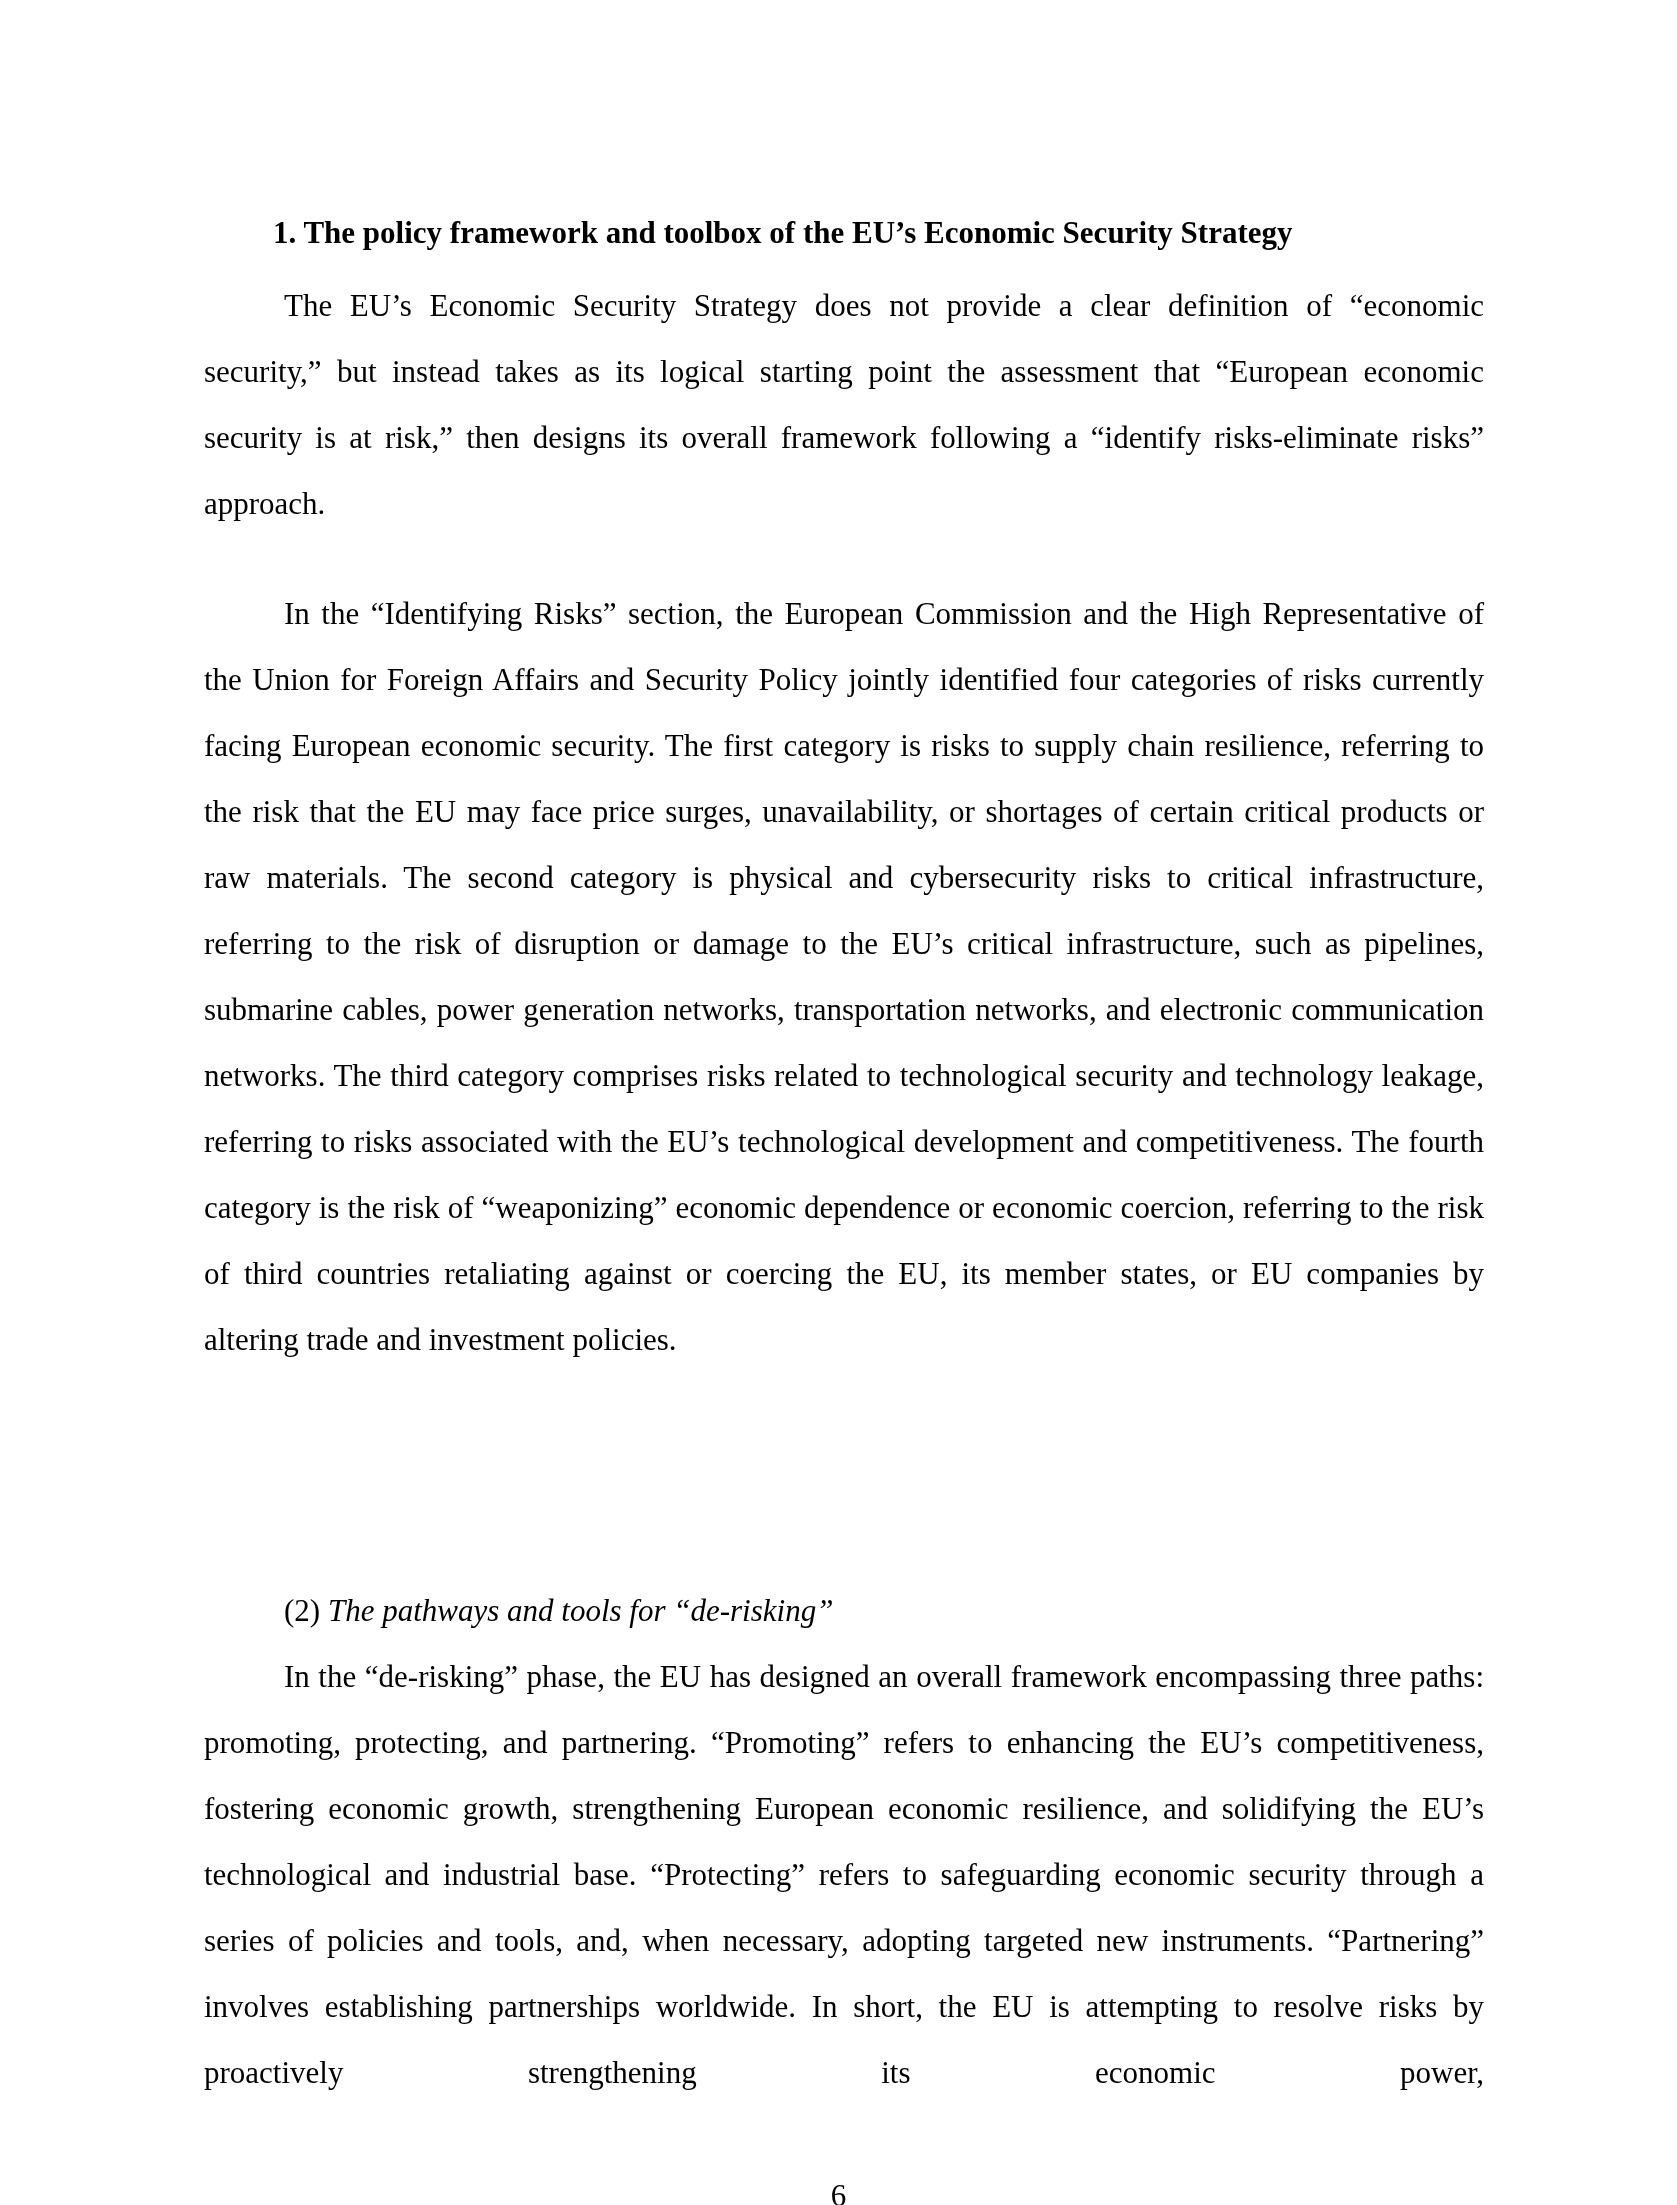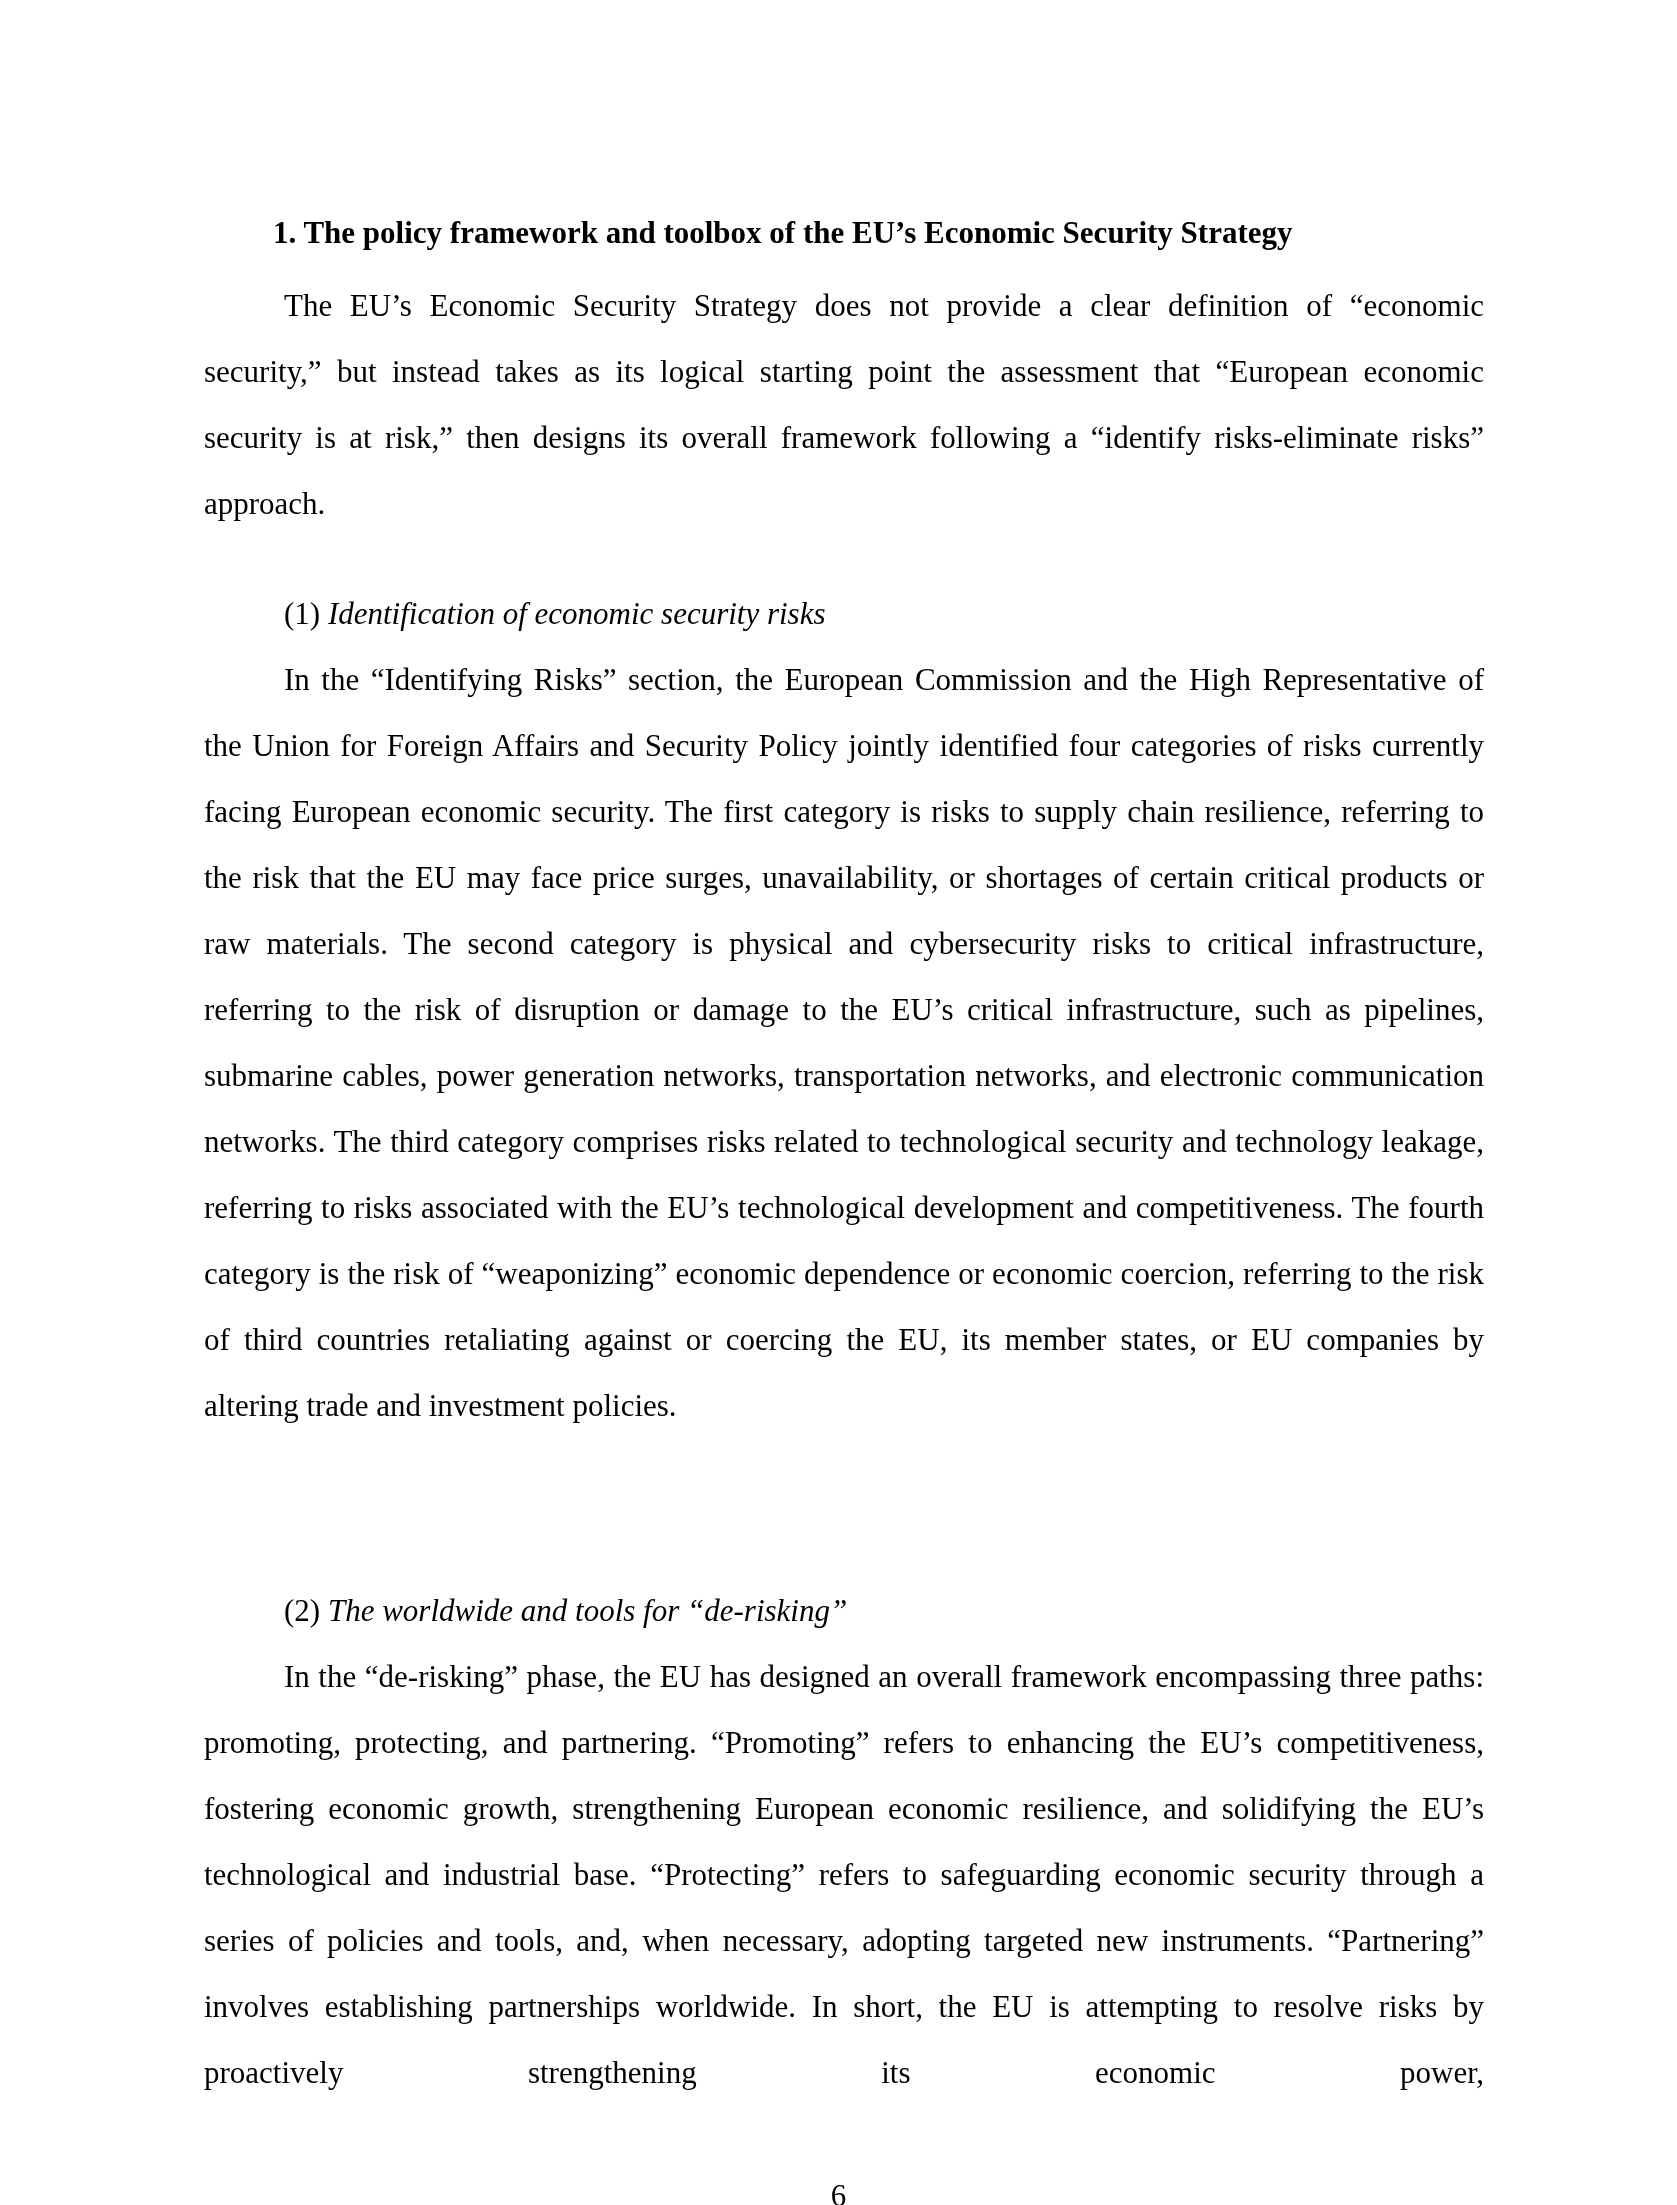--- a/index.html
+++ b/index.html
@@ -32,25 +32,24 @@
 
 <div class="page">
 
   <div class="heading">1. The policy framework and toolbox of the EU’s Economic Security Strategy</div>
 
   <div class="text-block" style="top: 273px;">
     <p class="para">The EU’s Economic Security Strategy does not provide a clear definition of “economic security,” but instead takes as its logical starting point the assessment that “European economic security is at risk,” then designs its overall framework following a “identify risks-eliminate risks” approach.</p>
   </div>
 
   <div class="text-block" style="top: 581px;">
-    <p class="subhead"><span>(1)</span> <span class="it">Identification of economic security risks</span></p>
     <p class="para">In the “Identifying Risks” section, the European Commission and the High Representative of the Union for Foreign Affairs and Security Policy jointly identified four categories of risks currently facing European economic security. The first category is risks to supply chain resilience, referring to the risk that the EU may face price surges, unavailability, or shortages of certain critical products or raw materials. The second category is physical and cybersecurity risks to critical infrastructure, referring to the risk of disruption or damage to the EU’s critical infrastructure, such as pipelines, submarine cables, power generation networks, transportation networks, and electronic communication networks. The third category comprises risks related to technological security and technology leakage, referring to risks associated with the EU’s technological development and competitiveness. The fourth category is the risk of “weaponizing” economic dependence or economic coercion, referring to the risk of third countries retaliating against or coercing the EU, its member states, or EU companies by altering trade and investment policies.</p>
   </div>
 
   <div class="text-block" style="top: 1578px;">
-    <p class="subhead"><span>(2)</span> <span class="it">The worldwide and tools for “de-risking”</span></p>
+    <p class="subhead"><span>(2)</span> <span class="it">The pathways and tools for “de-risking”</span></p>
     <p class="para" style="text-align-last: justify;">In the “de-risking” phase, the EU has designed an overall framework encompassing three paths: promoting, protecting, and partnering. “Promoting” refers to enhancing the EU’s competitiveness, fostering economic growth, strengthening European economic resilience, and solidifying the EU’s technological and industrial base. “Protecting” refers to safeguarding economic security through a series of policies and tools, and, when necessary, adopting targeted new instruments. “Partnering” involves establishing partnerships worldwide. In short, the EU is attempting to resolve risks by proactively strengthening its economic power,</p>
   </div>
 
   <div class="page-number">6</div>
 
 </div>
 
 
 </body></html>

